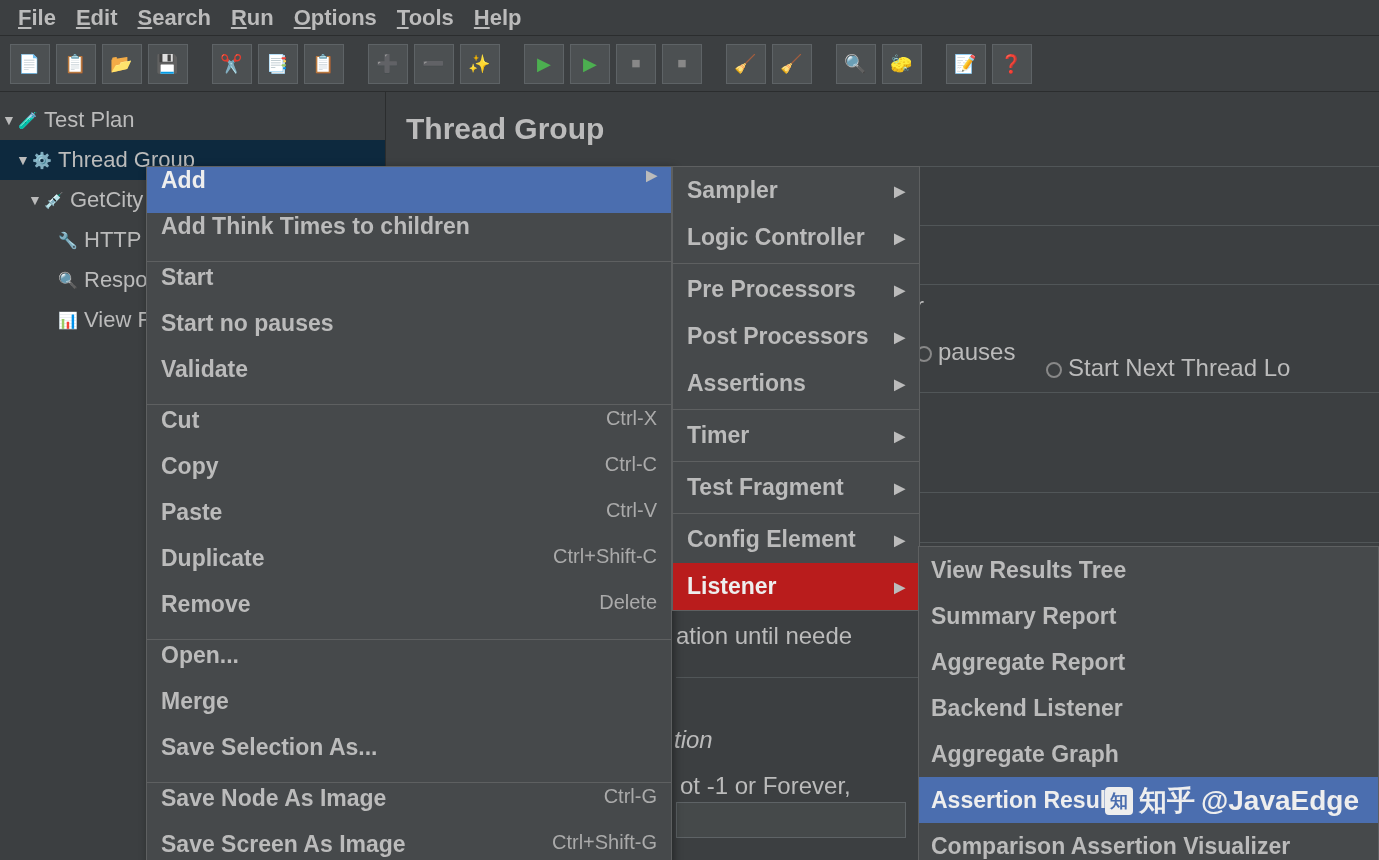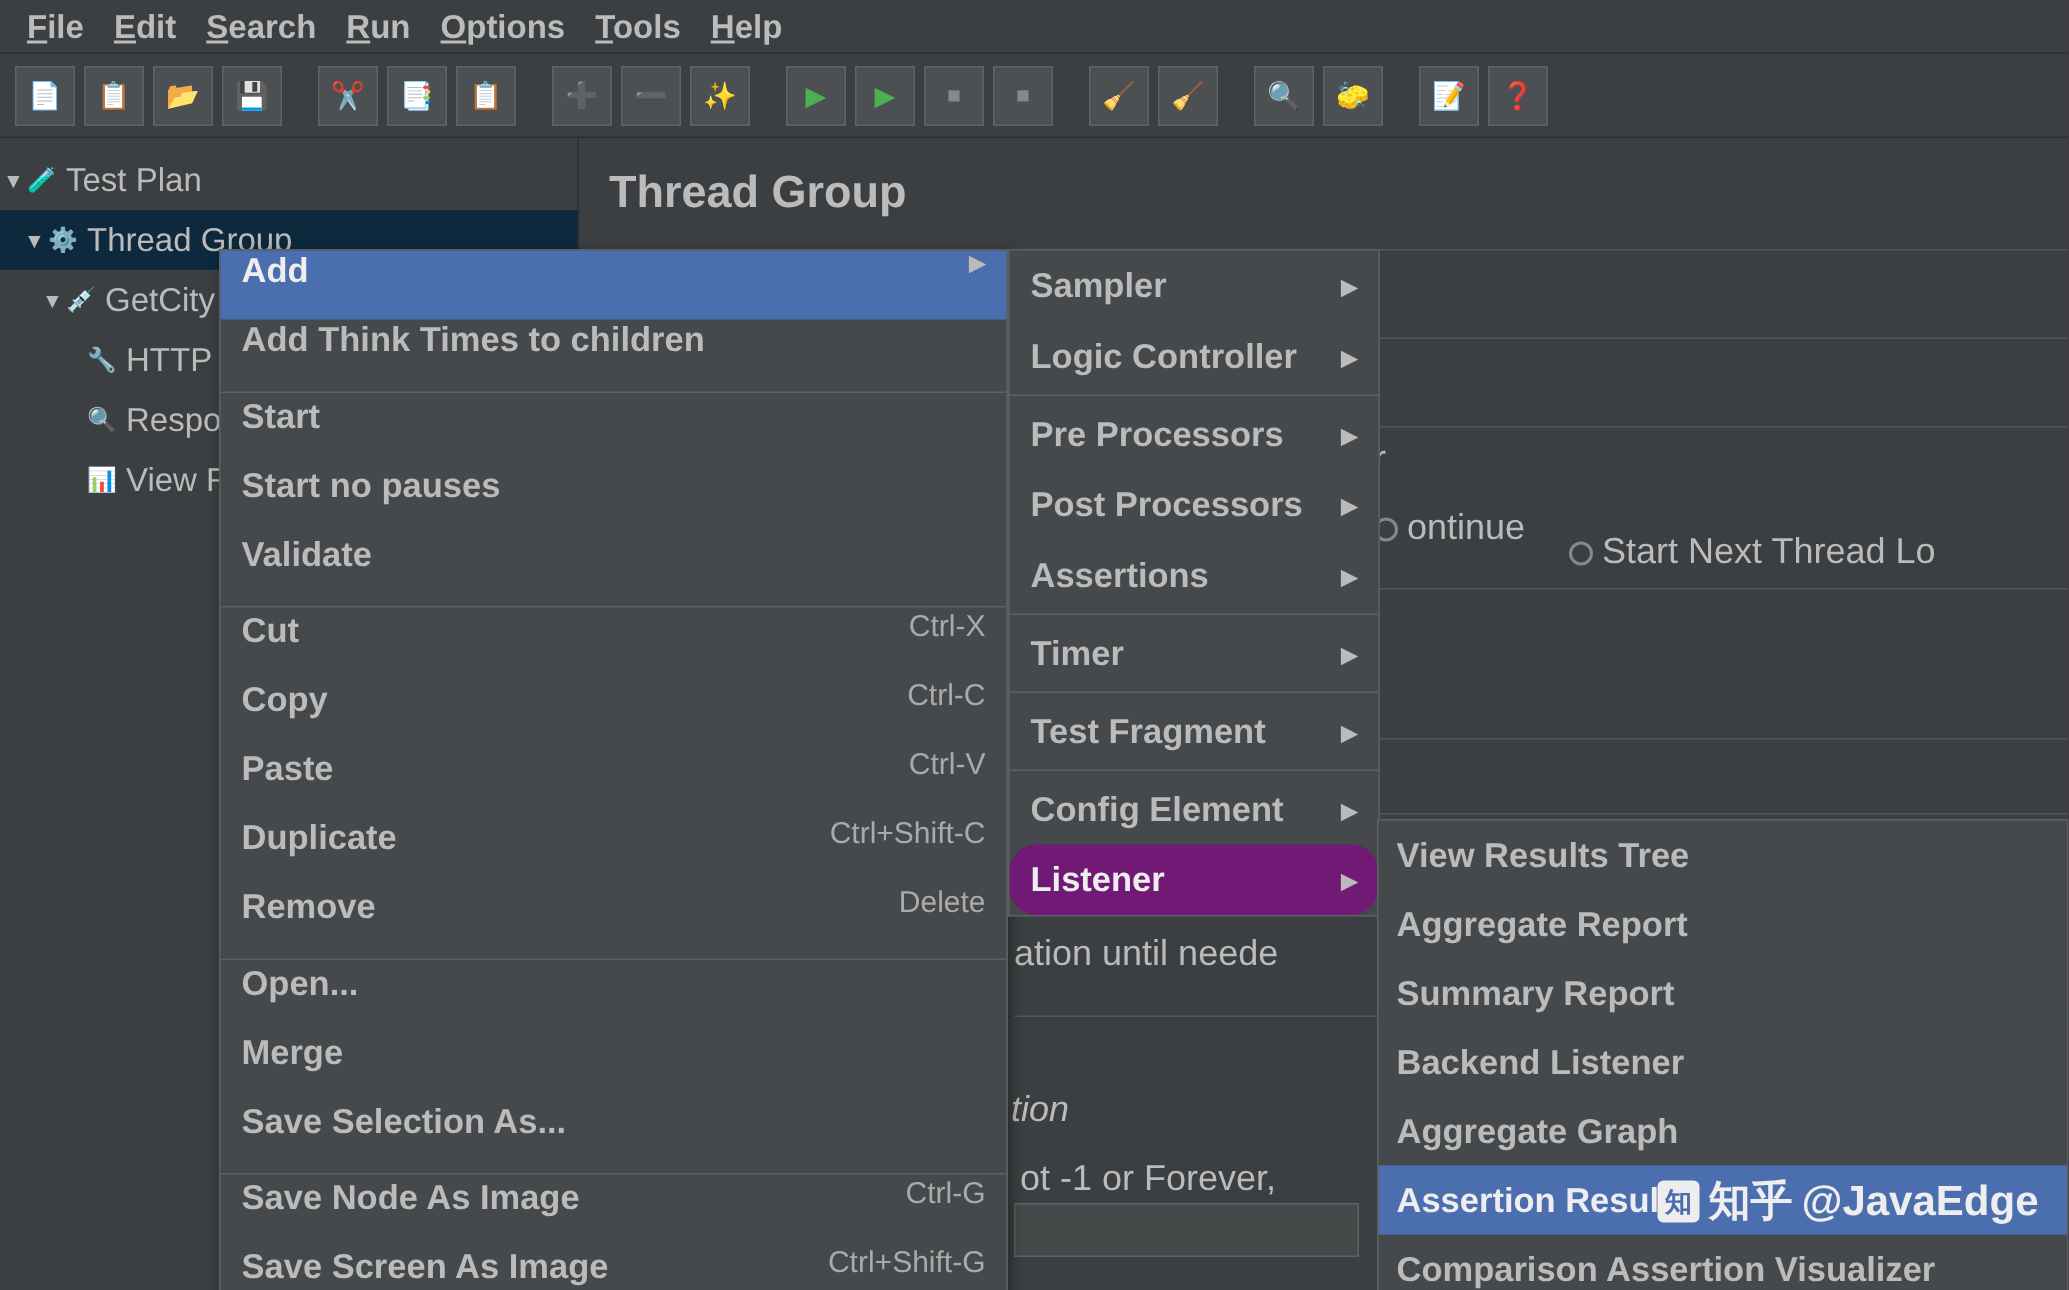--- a/index.html
+++ b/index.html
@@ -41,21 +41,21 @@
 .ctx-menu { position: absolute; background: #46494b; border: 1px solid #5e6061; box-shadow: 2px 2px 8px rgba(0,0,0,0.4); z-index: 100; }
 .ctx-item { height: 46px; display: flex; justify-content: space-between; padding: 0 14px; font-size: 23px; font-weight: bold; color: #bbbbbb; cursor: pointer; }
 .ctx-item.highlight { background: #4b6eaf; color: #eeeeee; }
 .ctx-item .shortcut { font-size: 20px; font-weight: normal; color: #aaaaaa; margin-left: 40px; }
 .ctx-item .sub-arrow { font-size: 14px; color: #bbbbbb; margin-left: 20px; }
 .ctx-sep { height: 1px; background: #5e6061; margin: 2px 0; }
 
 
 .sub-menu { position: absolute; background: #46494b; border: 1px solid #5e6061; z-index: 101; }
 .sub-item { height: 47px; display: flex; align-items: center; justify-content: space-between; padding: 0 14px; font-size: 23px; font-weight: bold; color: #bbbbbb; cursor: pointer; min-width: 240px; }
-.sub-item.highlight { background: #701a75; color: #eeeeee; border-radius: 18px; }
+.sub-item.highlight { background: #b91c1c; color: #eeeeee; }
 .sub-item .sub-arrow { font-size: 14px; color: #bbbbbb; }
 
 
 .listener-menu { position: absolute; background: #46494b; border: 1px solid #5e6061; z-index: 102; }
 .list-item { height: 46px; display: flex; align-items: center; padding: 0 12px; font-size: 23px; font-weight: bold; color: #bbbbbb; cursor: pointer; white-space: nowrap; }
 .list-item.highlight { background: #4b6eaf; color: #eeeeee; }
 
 
 .watermark { position: absolute; right: 20px; bottom: 40px; font-size: 28px; color: #eeeeee; font-weight: bold; z-index: 200; display: flex; align-items: center; gap: 6px; }
 .wm-icon { width: 28px; height: 28px; background: #eeeeee; border-radius: 4px; display: inline-flex; align-items: center; justify-content: center; color: #4b6eaf; font-size: 18px; font-weight: bold; }
@@ -139,21 +139,21 @@
   <div class="content-panel">
     <div class="panel-title">Thread Group</div>
     <div class="field-sep"></div>
     <div class="field-row"></div>
     <div class="field-sep"></div>
     <div class="field-row"></div>
     <div class="field-sep"></div>
 
     <div class="partial-text" style="top:200px; left:530px;">r</div>
     <div class="partial-text" style="top:246px; left:530px;">
-      <span class="radio"></span><span>ontinue</span>
+      <span class="radio"></span><span>pauses</span>
     </div>
     <div class="partial-text" style="top:262px; left:660px;">
       <span class="radio"></span><span>Start Next Thread Lo</span>
     </div>
     <div style="position:absolute; top:300px; left:530px; right:0; border-top:1px solid #515658;"></div>
     <div style="position:absolute; top:400px; left:530px; right:0; border-top:1px solid #515658;"></div>
     <div style="position:absolute; top:450px; left:530px; right:0; border-top:1px solid #515658;"></div>
 
     <div class="partial-text" style="top:530px; left:290px;">ation until neede</div>
     <div style="position:absolute; top:585px; left:290px; right:0; border-top:1px solid #515658;"></div>
@@ -268,22 +268,22 @@
       <span class="sub-arrow">▶</span>
     </div>
     <div class="sub-item highlight">
       <span>Listener</span>
       <span class="sub-arrow">▶</span>
     </div>
   </div>
 
 <div class="listener-menu" style="left:918px; top:546px; width:461px;" id="sub2">
     <div class="list-item">View Results Tree</div>
+    <div class="list-item">Summary Report</div>
     <div class="list-item">Aggregate Report</div>
-    <div class="list-item">Summary Report</div>
     <div class="list-item">Backend Listener</div>
     <div class="list-item">Aggregate Graph</div>
     <div class="list-item highlight">Assertion Results</div>
     <div class="list-item">Comparison Assertion Visualizer</div>
   </div>
 
 <div class="watermark">
   <span class="wm-icon">知</span>
   <span>知乎</span>
   <span>@JavaEdge</span>

